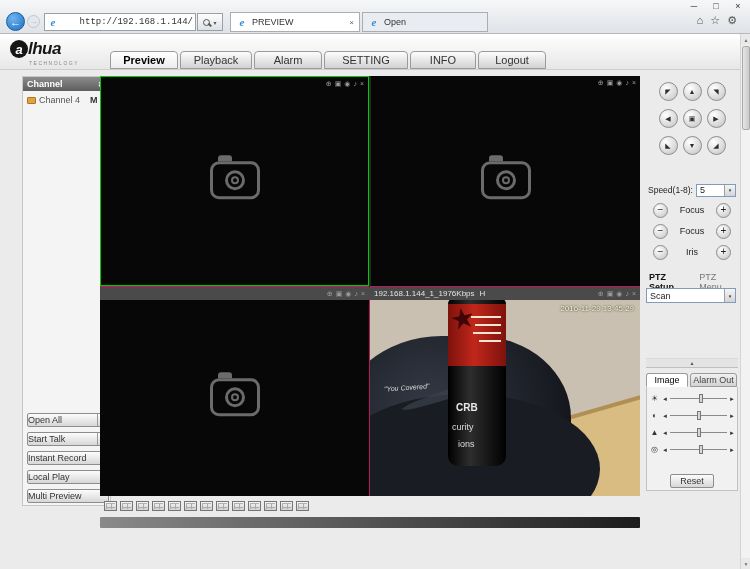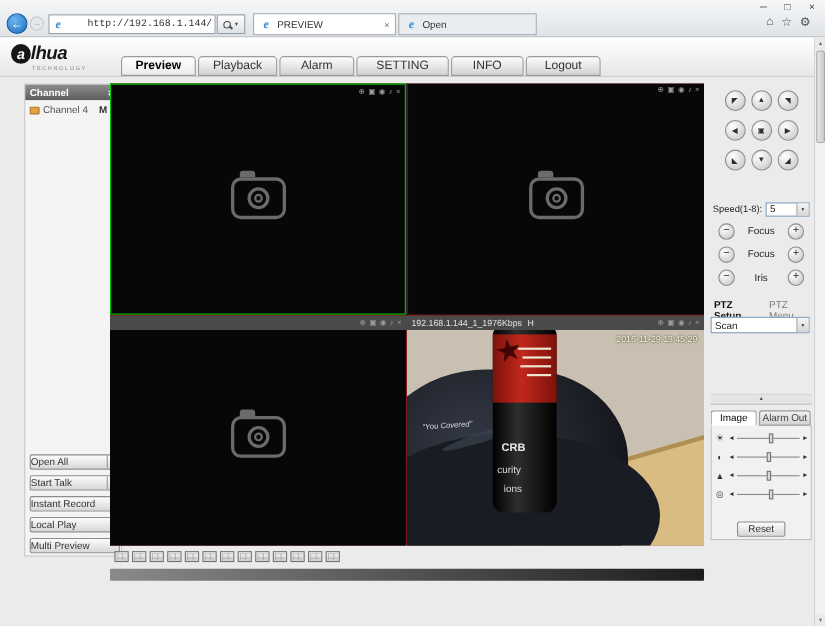--- a/index.html
+++ b/index.html
@@ -71,21 +71,21 @@
   .ch-item { display:flex; align-items:center; gap:3px; padding:4px 4px; font-size:9px; color:#555; cursor:pointer; }
   .cam-sq { width:9px; height:7px; background:#e2a23c; border:1px solid #a9762a; border-radius:1px; }
   .ch-flag { font-weight:bold; color:#333; margin-left:7px; }
   .lbtn { position:absolute; left:4px; width:82px; height:14px; display:flex; align-items:center;
     background:linear-gradient(#fcfcfc,#d7d7d7); border:1px solid #8d8d8d; border-radius:2px;
     font-size:9px; color:#333; cursor:pointer; }
   .lbtn-label { flex:1; text-align:left; }
   .lbtn-caret { width:11px; height:100%; border-left:1px solid #9a9a9a; font-size:5px;
     display:flex; align-items:center; justify-content:center; color:#444; }
   
-  .videoarea { position:absolute; left:100px; top:76px; width:540px; height:420px; background:#7f1d1d; }
+  .videoarea { position:absolute; left:100px; top:76px; width:540px; height:420px; background:#be185d; }
   .pane { position:absolute; background:#070707; }
   .pane-tl { left:0; top:0; width:269px; height:210px; border:1px solid #00cc00; }
   .pane-tr { left:270px; top:0; width:270px; height:210px; border-left:1px solid #262626; }
   .pane-bl { left:0; top:224px; width:269px; height:196px; }
   .pane-br { left:270px; top:224px; width:270px; height:196px; overflow:hidden; background:#c9c0b1; }
   .pane-ichost { position:absolute; top:1px; right:4px; display:flex; gap:3px; z-index:3; }
   .pane-ic { font-size:7px; color:#9b9b9b; cursor:pointer; line-height:11px; }
   .strip { position:absolute; left:0; top:211px; width:540px; height:13px; background:#4a4a4a; }
   .strip-left { position:absolute; left:0; top:0; width:269px; height:13px; display:flex;
     justify-content:flex-end; align-items:center; gap:3px; padding-right:4px; }

